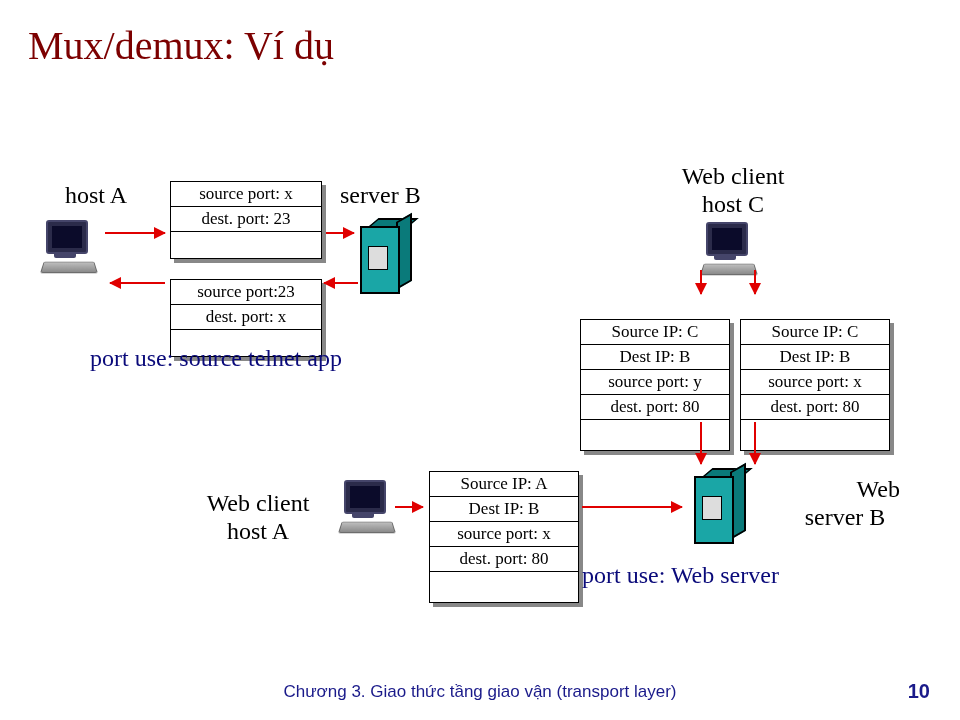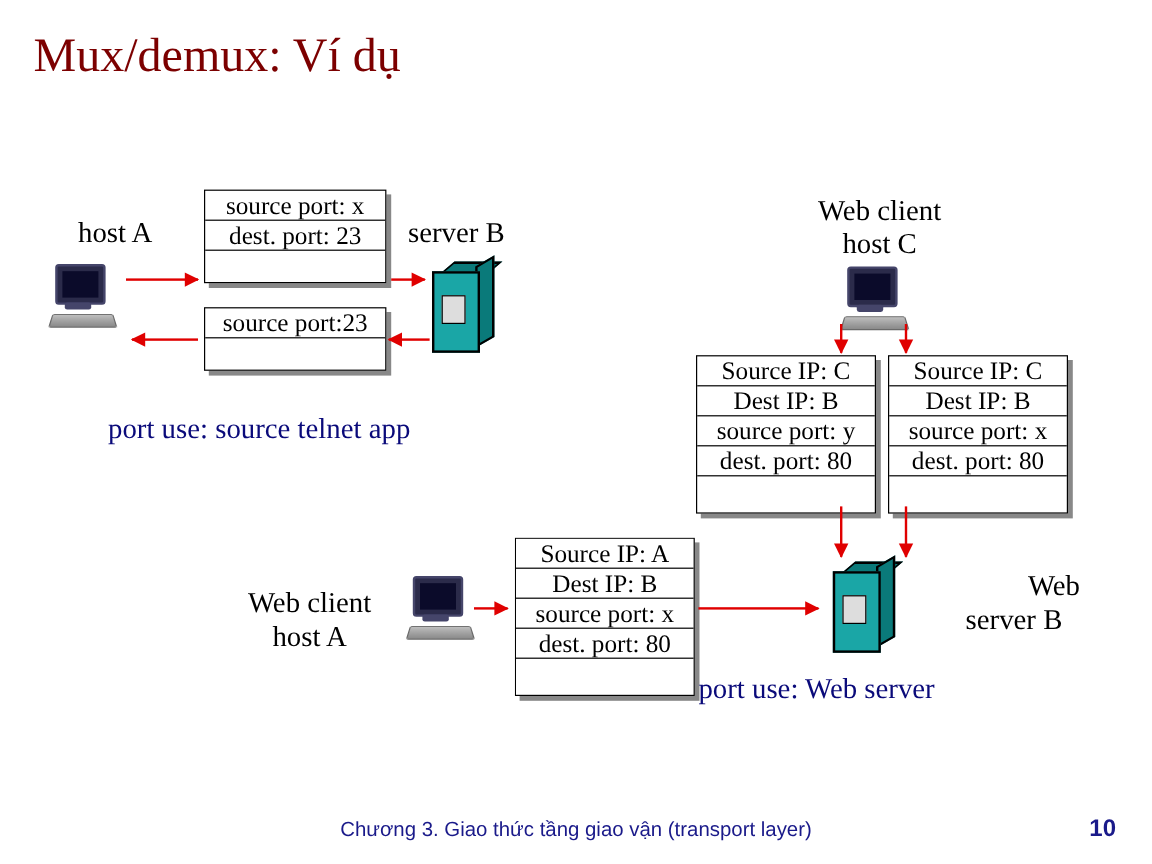--- a/index.html
+++ b/index.html
@@ -48,23 +48,24 @@
     font-weight: bold;
     color: #1a1a8a;
   }
 
   
   .packet {
     position: absolute;
     background: #fff;
     border: 1px solid #000;
     box-shadow: 4px 4px 0 #888;
-    font-size: 21px;
+    font-size: 17px;
     line-height: 22px;
     text-align: center;
+    margin-top: 23px;
   }
   .packet .row {
     border-bottom: 1px solid #000;
     padding: 1px 6px;
     white-space: nowrap;
   }
   .packet .body {
     height: 26px;
   }
   .packet.tall .body { height: 30px; }
@@ -191,20 +192,21 @@
 </div>
 
 <div class="packet" style="left:170px; top:158px; width:150px;">
   <div class="row">source port: x</div>
   <div class="row">dest. port: 23</div>
   <div class="body"></div>
 </div>
 
 <div class="packet" style="left:170px; top:256px; width:150px;">
   <div class="row">source port:23</div>
+  <div class="row">dest. port: x</div>
   <div class="body"></div>
 </div>
 
 <div class="label" style="left:340px; top:182px;">server B</div>
 <div class="server" style="left:360px; top:218px;">
   <div class="top"></div>
     <div class="side"></div>
     <div class="front"></div>
     <div class="drive"></div>
 </div>

